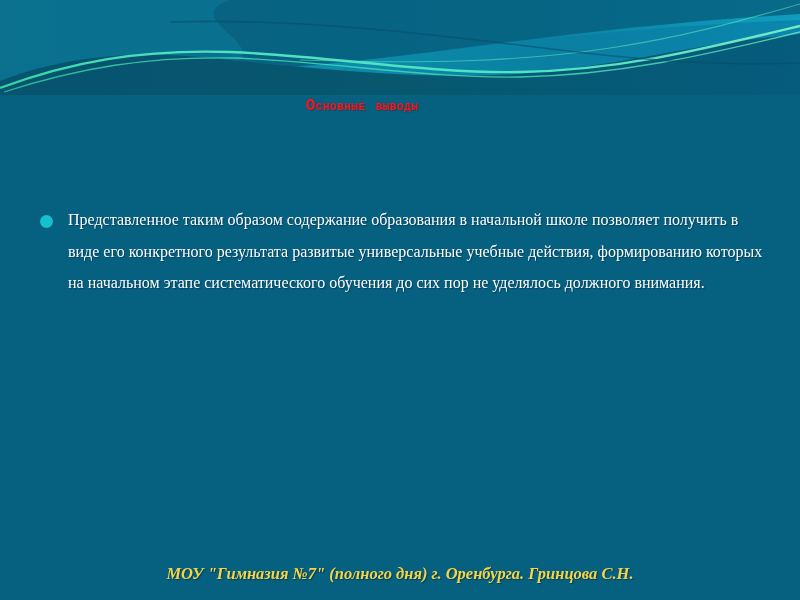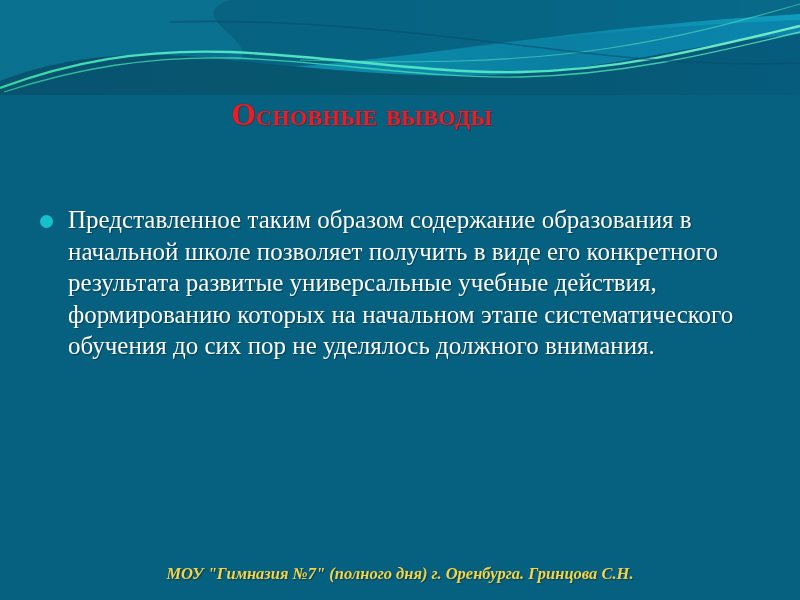--- a/index.html
+++ b/index.html
@@ -29,23 +29,23 @@
   }
   #banner svg {
     display: block;
   }
   #title {
     position: absolute;
     left: 0;
     top: 97px;
     width: 724px;
     text-align: center;
-    font-family: Liberation Serif, serif;
+    font-family: Liberation Mono, monospace;
     font-weight: bold;
-    font-size: 31px;
+    font-size: 16px;
     font-variant: small-caps;
     letter-spacing: 0.5px;
     color: #ec1c24;
     text-shadow: 0 0 1px rgba(140,0,0,0.55), 1px 1px 0 rgba(90,0,0,0.25);
     white-space: nowrap;
   }
   #body-block {
     position: absolute;
     left: 40px;
     top: 204px;
@@ -58,21 +58,21 @@
     width: 13px;
     height: 13px;
     border-radius: 50%;
     background: #16c0cc;
     margin-top: 11px;
     margin-right: 15px;
   }
   #body-text {
     flex: 1 1 auto;
     font-family: "Liberation Serif", serif;
-    font-size: 25px;
+    font-size: 16px;
     line-height: 31.5px;
     color: #ffffff;
     text-shadow: 1px 1px 1px rgba(0,25,40,0.45);
     text-align: left;
   }
   #footer {
     position: absolute;
     left: 0;
     top: 564px;
     width: 800px;

